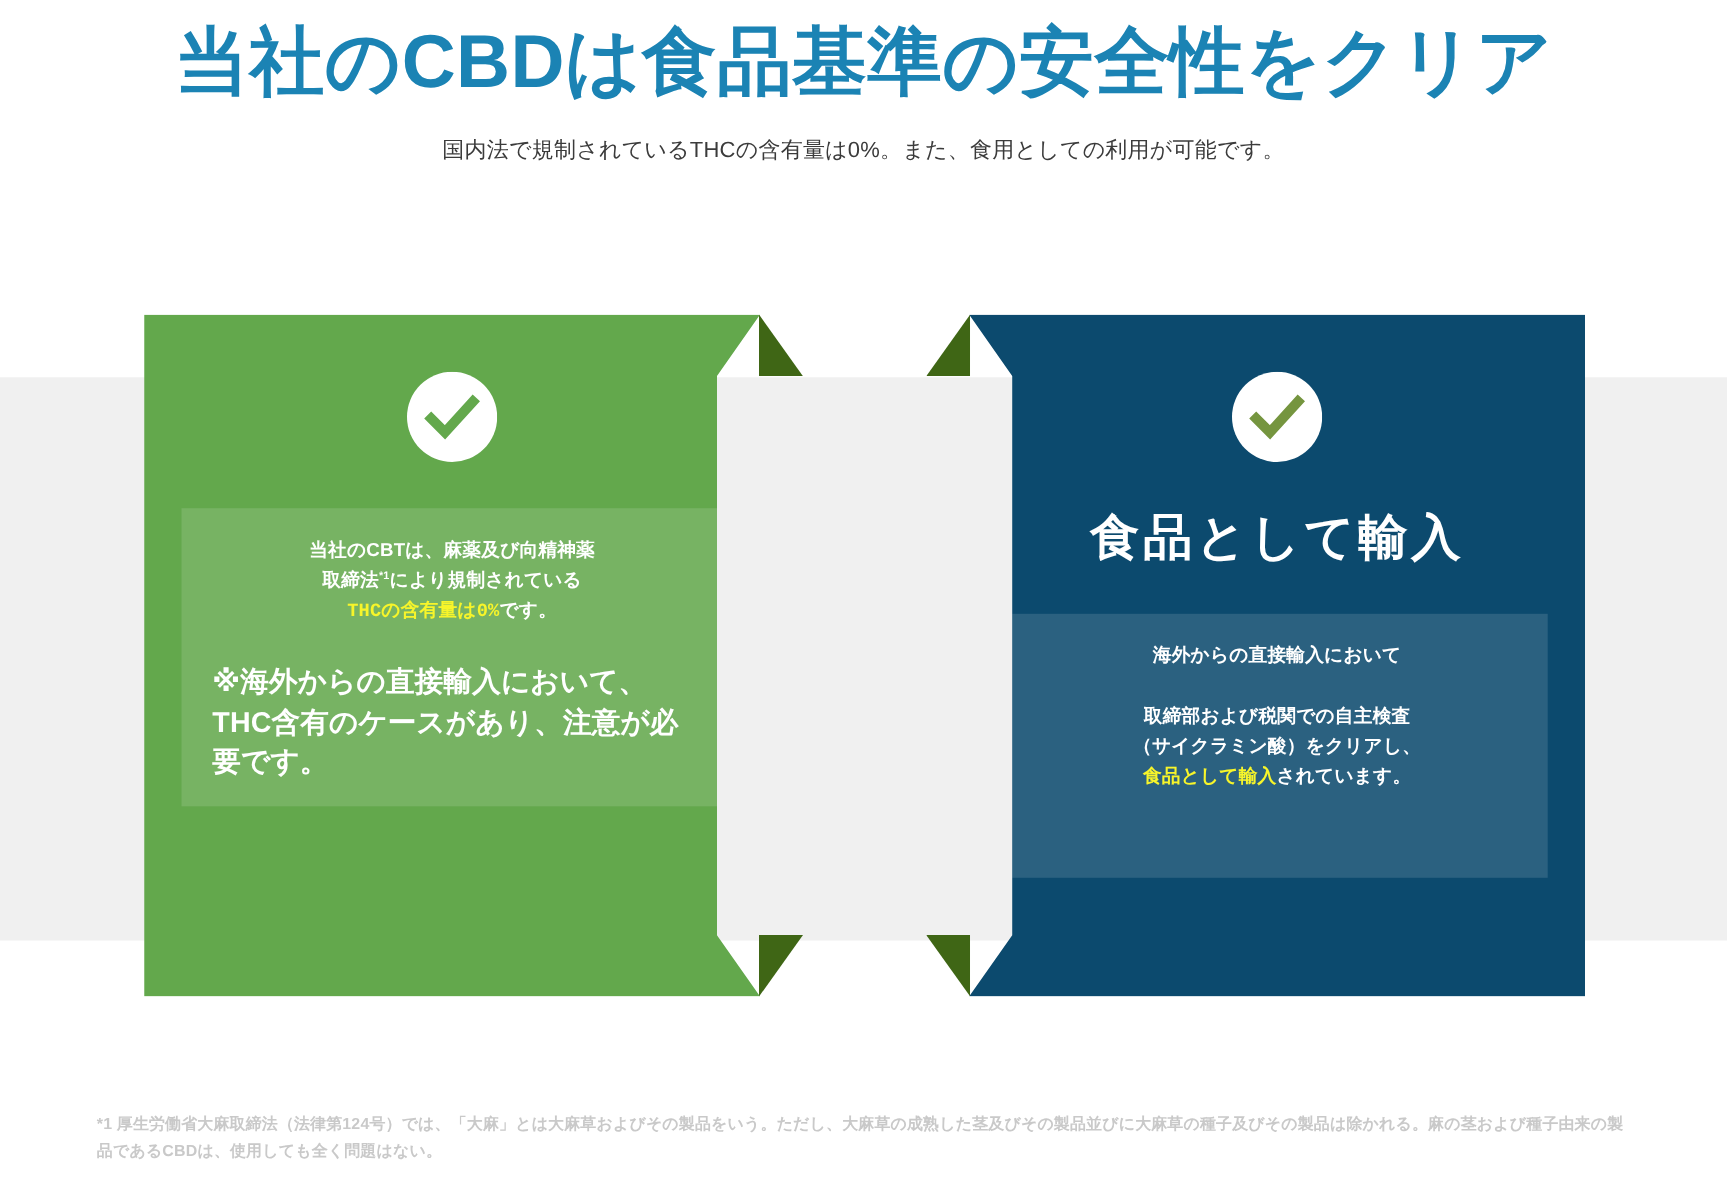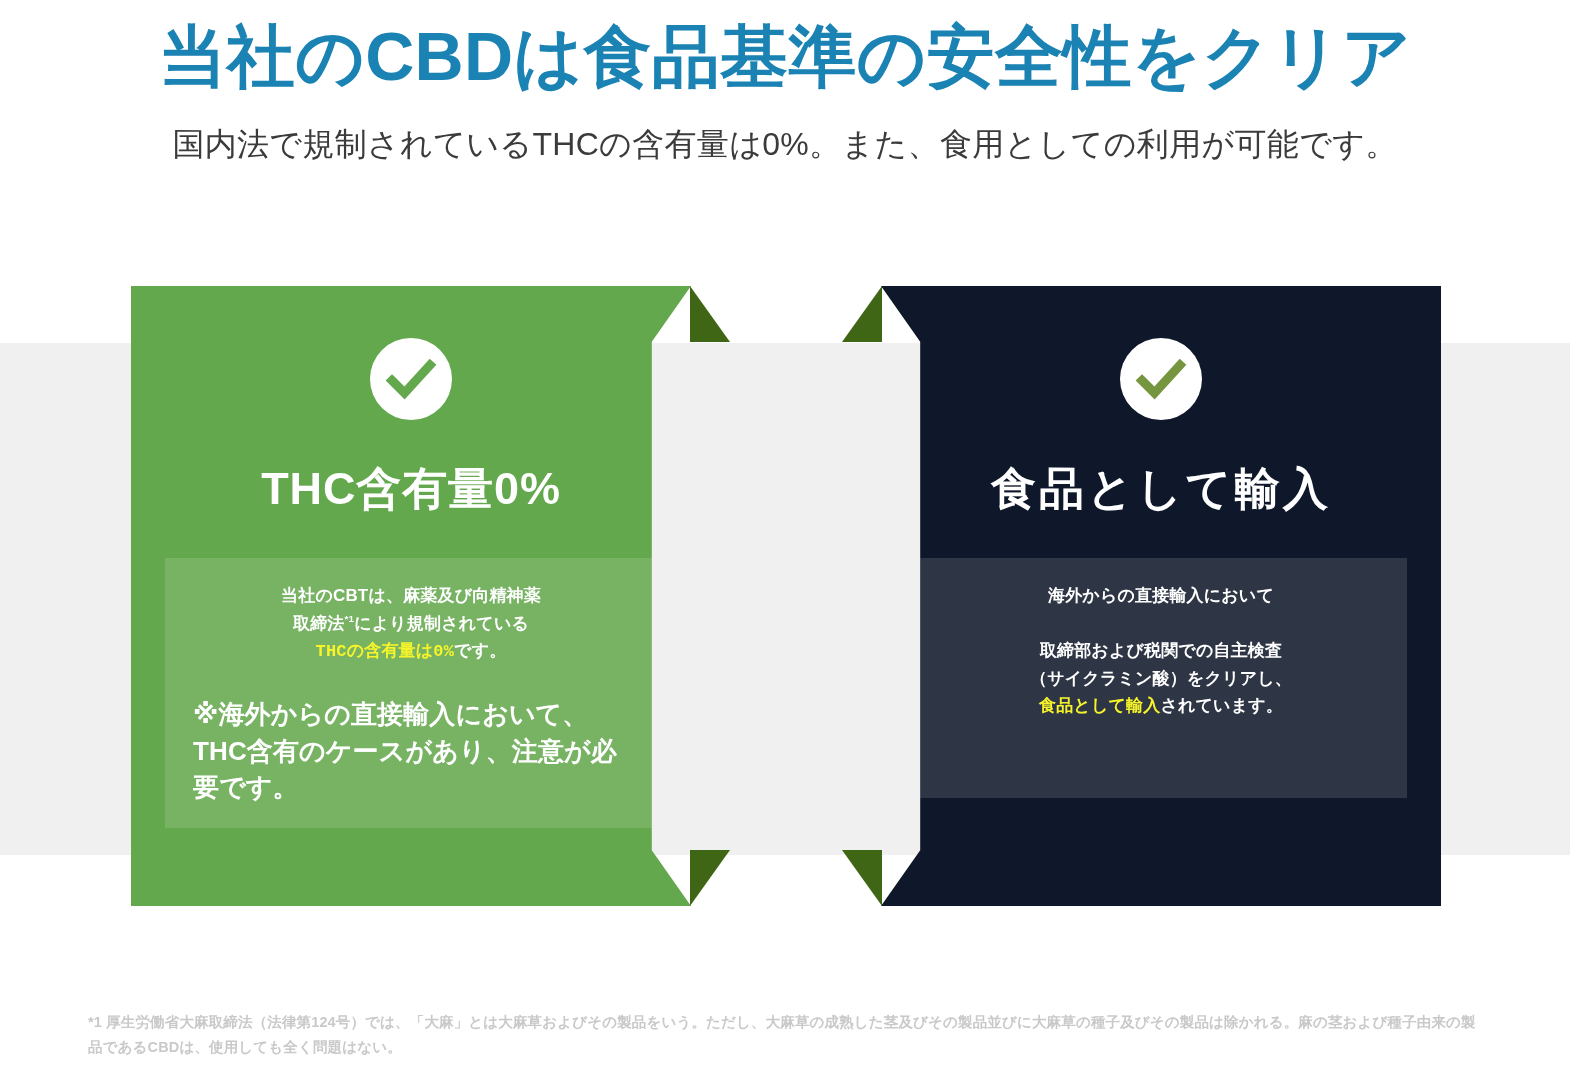--- a/index.html
+++ b/index.html
@@ -50,21 +50,21 @@
     font-size: 68px;
     line-height: 1.12;
     font-weight: 700;
     letter-spacing: 0.005em;
     color: #1b83b4;
     white-space: nowrap;
   }
   .page-subtitle {
     margin: 0;
     padding-top: 30px;
-    font-size: 32px;
+    font-size: 20px;
     line-height: 1.3;
     font-weight: 400;
     color: #3b3b3b;
     letter-spacing: 0.01em;
     white-space: nowrap;
   }
 
   
   .cards {
     position: absolute;
@@ -78,21 +78,21 @@
   .card {
     position: absolute;
     top: 0;
     width: 560px;
     height: 620px;
     box-sizing: border-box;
     padding: 52px 34px 0 34px;
     text-align: center;
   }
   .card-left  { left: 0;    background: #63a84c; }
-  .card-right { left: 750px; background: #0f172a; }
+  .card-right { left: 750px; background: #0c4a6e; }
 
   
   .card-left {
     clip-path: polygon(
       0 0,
       100% 0,
       100% 0,
       93% 9%,
       93% 91%,
       100% 100%,
@@ -236,21 +236,20 @@
 
   <div class="cards">
 
     <div class="card card-left">
 
       <svg class="check-icon" viewBox="0 0 82 82">
         <circle cx="41" cy="41" r="41" fill="#ffffff"></circle>
         <path d="M22 42.5 L34.5 55 L60 27" fill="none" stroke="#63a84c" stroke-width="9" stroke-linecap="square" stroke-linejoin="miter"></path>
       </svg>
 
-      <h2 class="card-title">THC含有量0%</h2>
 
       <div class="card-body">
         <p class="body-text">
           <span>当社のCBTは、麻薬及び向精神薬</span><br>
           <span>取締法</span><sup class="fn">*1</sup><span>により規制されている</span><br>
           <span class="hl">THCの含有量は0%</span><span>です。</span>
         </p>
         <p class="note-text">※海外からの直接輸入において、THC含有のケースがあり、注意が必要です。</p>
       </div>
     </div>

